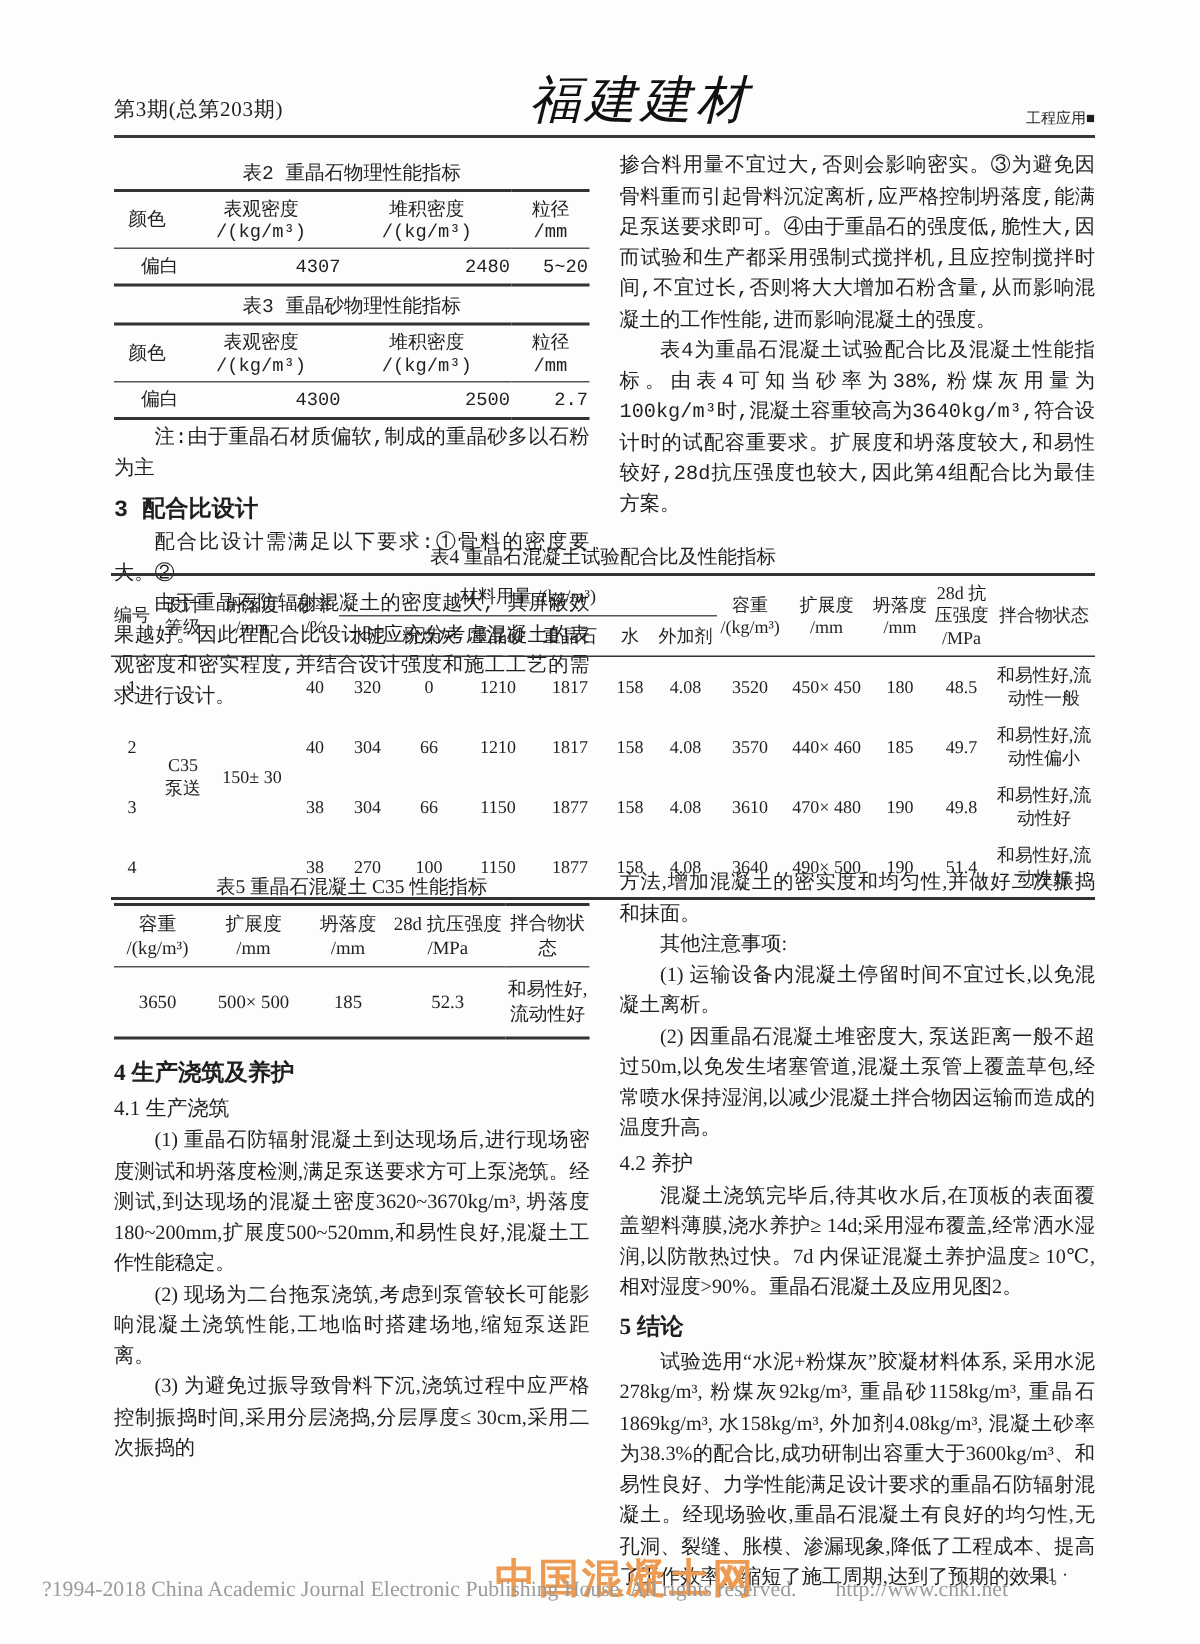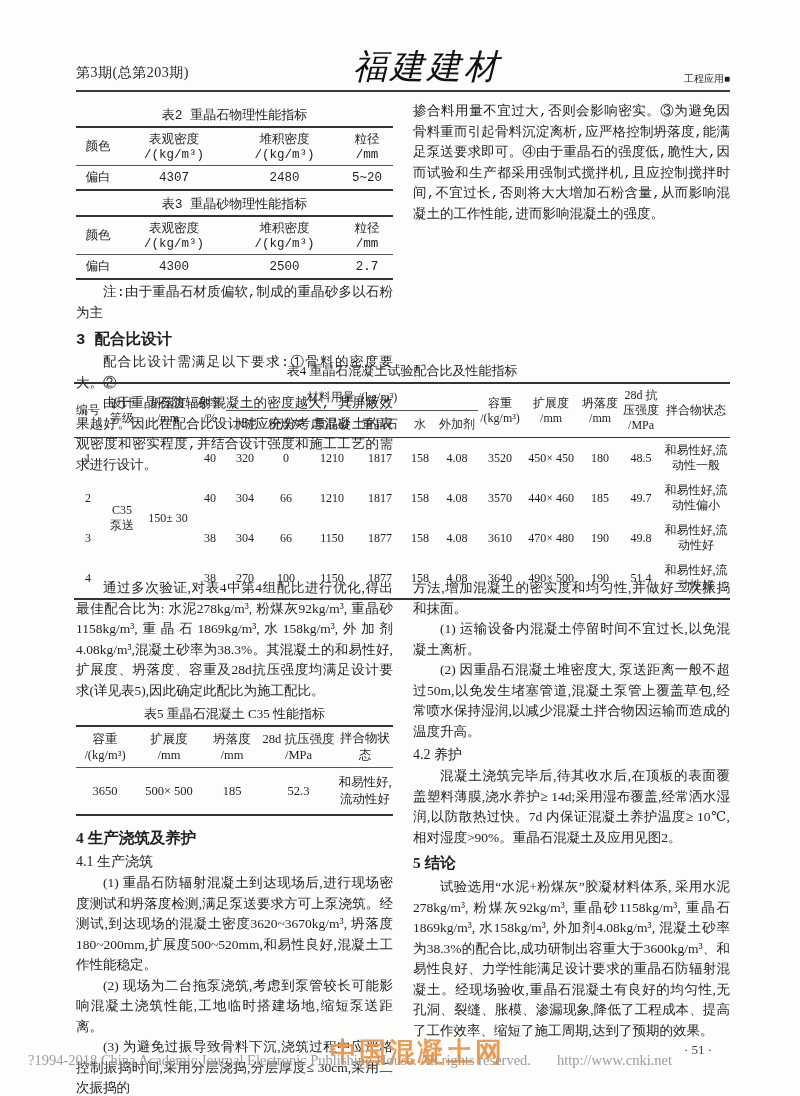--- a/index.html
+++ b/index.html
@@ -25,21 +25,21 @@
   p.body{margin:0;font-size:13.5px;line-height:20.5px;text-align:justify;text-justify:inter-ideograph;}
   p.ind{text-indent:2em;}
   .h2{font-size:15.5px;font-weight:bold;margin:5px 0 3px 0;}
   .h3{font-size:14px;margin:4px 0 2px 0;}
   
   .tbl-title{text-align:center;font-size:13px;margin:4px 0 2px 0;}
   table{border-collapse:collapse;table-layout:fixed;}
   .t23{width:317px;font-size:12.5px;}
   .t23 th,.t23 td{font-weight:normal;text-align:center;padding:3px 1px;white-space:pre-line;}
   .t23 thead th{border-top:2px solid #333;border-bottom:1px solid #555;}
-  .t23 tbody td{border-bottom:2px solid #333;}
+  .t23 tbody td{border-bottom:2px solid #333;text-align:right;}
   .t5{width:317px;font-size:12.5px;margin-top:1px;}
   .t5 th,.t5 td{font-weight:normal;text-align:center;padding:3px 1px;white-space:pre-line;vertical-align:middle;}
   .t5 thead th{border-top:2px solid #333;border-bottom:1px solid #555;}
   .t5 tbody td{border-bottom:2px solid #333;padding:6px 1px;}
   
   .t4wrap{position:absolute;top:358px;left:74px;right:70px;}
   .t4{width:656px;font-size:12px;}
   .t4 th,.t4 td{font-weight:normal;text-align:center;vertical-align:middle;
     padding:2px 1px;white-space:pre-line;line-height:15px;}
   .t4 thead tr:first-child th{border-top:2px solid #333;}
@@ -125,20 +125,21 @@
       </table>
 
       <p class="body ind" style="margin-top:3px">注:由于重晶石材质偏软,制成的重晶砂多以石粉为主</p>
       <div class="h2">3 配合比设计</div>
       <p class="body ind">配合比设计需满足以下要求:①骨料的密度要大。②</p>
       <p class="body ind">由于重晶石防辐射混凝土的密度越大, 其屏蔽效果越好。因此在配合比设计时应充分考虑混凝土的表观密度和密实程度,并结合设计强度和施工工艺的需求进行设计。</p>
     </div>
 
     <div class="col">
       <p class="body">掺合料用量不宜过大,否则会影响密实。③为避免因骨料重而引起骨料沉淀离析,应严格控制坍落度,能满足泵送要求即可。④由于重晶石的强度低,脆性大,因而试验和生产都采用强制式搅拌机,且应控制搅拌时间,不宜过长,否则将大大增加石粉含量,从而影响混凝土的工作性能,进而影响混凝土的强度。</p>
+      <p class="body ind">表4为重晶石混凝土试验配合比及混凝土性能指标。由表4可知当砂率为38%,粉煤灰用量为100kg/m³时,混凝土容重较高为3640kg/m³,符合设计时的试配容重要求。扩展度和坍落度较大,和易性较好,28d抗压强度也较大,因此第4组配合比为最佳方案。</p>
     </div>
   </div>
 
   <div class="t4wrap">
     <div class="tbl-title">表4 重晶石混凝土试验配合比及性能指标</div>
     <table class="t4">
       <colgroup>
         <col style="width:28px">
           <col style="width:40px">
           <col style="width:52px">
@@ -252,21 +253,20 @@
           <td>51.4</td>
           <td>和易性好,流
 动性好</td>
         </tr>
       </tbody>
     </table>
   </div>
 
   <div class="cols cols-bottom">
     <div class="col">
-      <p class="body ind">通过多次验证,对表4中第4组配比进行优化,得出最佳配合比为: 水泥278kg/m³, 粉煤灰92kg/m³, 重晶砂1158kg/m³,重晶石1869kg/m³,水158kg/m³,外加剂4.08kg/m³,混凝土砂率为38.3%。其混凝土的和易性好,扩展度、坍落度、容重及28d抗压强度均满足设计要求(详见表5),因此确定此配比为施工配比。</p>
 
       <div class="tbl-title">表5 重晶石混凝土 C35 性能指标</div>
       <table class="t5">
         <colgroup>
             <col style="width:58px">
             <col style="width:70px">
             <col style="width:56px">
             <col style="width:77px">
             <col style="width:56px">
           </colgroup>
@@ -297,20 +297,21 @@
 
       <div class="h2" style="margin-top:12px">4 生产浇筑及养护</div>
       <div class="h3">4.1 生产浇筑</div>
       <p class="body ind">(1) 重晶石防辐射混凝土到达现场后,进行现场密度测试和坍落度检测,满足泵送要求方可上泵浇筑。经测试,到达现场的混凝土密度3620~3670kg/m³, 坍落度180~200mm,扩展度500~520mm,和易性良好,混凝土工作性能稳定。</p>
       <p class="body ind">(2) 现场为二台拖泵浇筑,考虑到泵管较长可能影响混凝土浇筑性能,工地临时搭建场地,缩短泵送距离。</p>
       <p class="body ind">(3) 为避免过振导致骨料下沉,浇筑过程中应严格控制振捣时间,采用分层浇捣,分层厚度≤ 30cm,采用二次振捣的</p>
     </div>
 
     <div class="col">
       <p class="body">方法,增加混凝土的密实度和均匀性,并做好二次振捣和抹面。</p>
+      <p class="body ind">其他注意事项:</p>
       <p class="body ind">(1) 运输设备内混凝土停留时间不宜过长,以免混凝土离析。</p>
       <p class="body ind">(2) 因重晶石混凝土堆密度大, 泵送距离一般不超过50m,以免发生堵塞管道,混凝土泵管上覆盖草包,经常喷水保持湿润,以减少混凝土拌合物因运输而造成的温度升高。</p>
       <div class="h3">4.2 养护</div>
       <p class="body ind">混凝土浇筑完毕后,待其收水后,在顶板的表面覆盖塑料薄膜,浇水养护≥ 14d;采用湿布覆盖,经常洒水湿润,以防散热过快。7d 内保证混凝土养护温度≥ 10℃, 相对湿度&gt;90%。重晶石混凝土及应用见图2。</p>
       <div class="h2">5 结论</div>
       <p class="body ind">试验选用“水泥+粉煤灰”胶凝材料体系, 采用水泥278kg/m³, 粉煤灰92kg/m³, 重晶砂1158kg/m³, 重晶石1869kg/m³, 水158kg/m³, 外加剂4.08kg/m³, 混凝土砂率为38.3%的配合比,成功研制出容重大于3600kg/m³、和易性良好、力学性能满足设计要求的重晶石防辐射混凝土。经现场验收,重晶石混凝土有良好的均匀性,无孔洞、裂缝、胀模、渗漏现象,降低了工程成本、提高了工作效率、缩短了施工周期,达到了预期的效果。</p>
     </div>
   </div>
 
   <div class="wm" style="color: rgb(237, 155, 82);">中国混凝土网</div>

